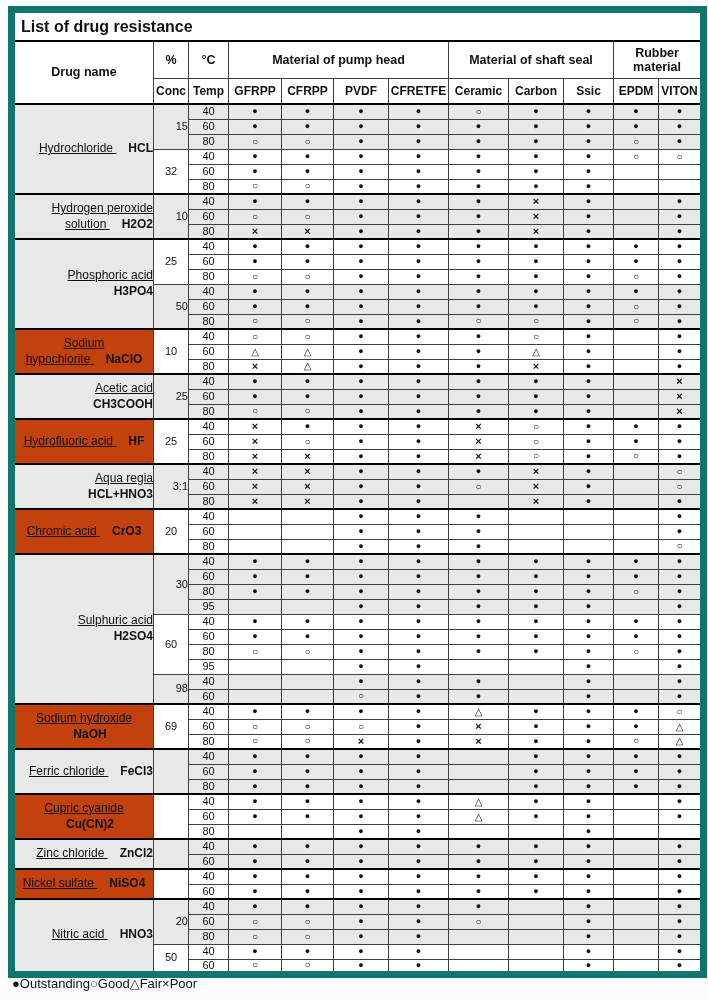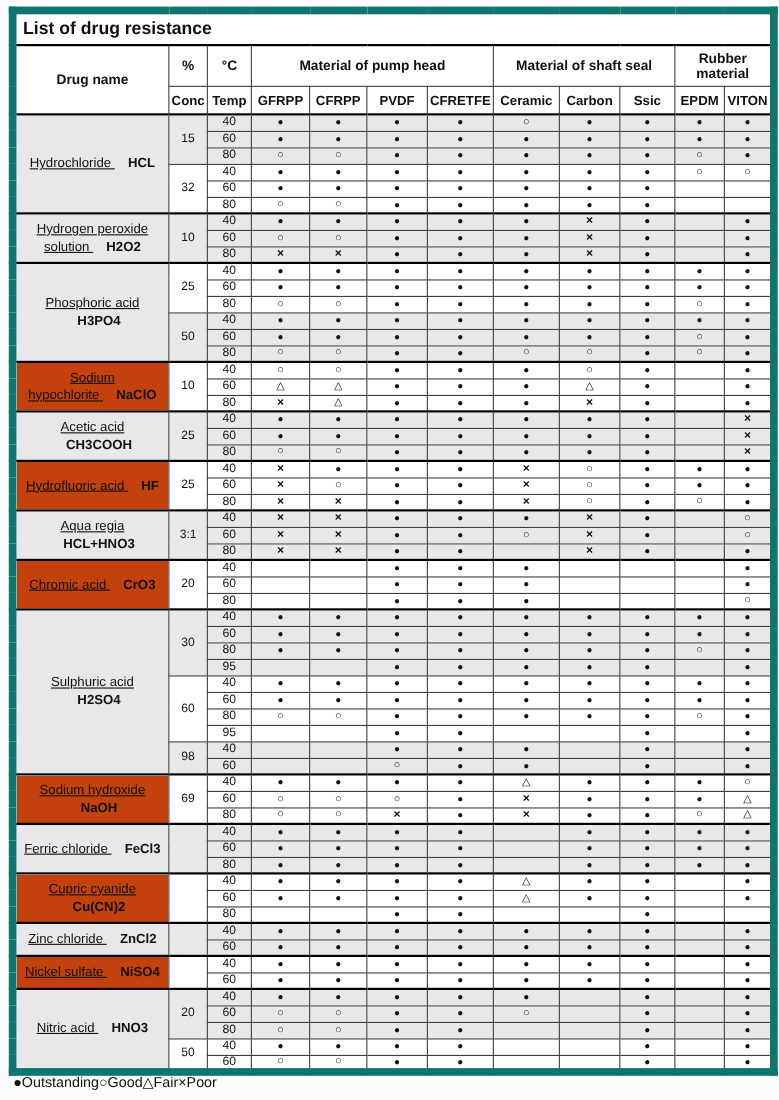--- a/index.html
+++ b/index.html
@@ -16,21 +16,21 @@
   .name{font-size:12px;line-height:1.3;background:#c2410c;}
   .name span{font-weight:400;text-decoration:underline;}
   .name b{font-weight:700;padding-left:12px;}
   .conc,.temp{font-size:11px;font-weight:400;background:#fff;}
   .sym{background:#fff;}
   .sym-B{font-size:9px;}
   .sym-W{font-size:10px;}
   .sym-T{font-size:10px;}
   .sym-X{font-size:11px;font-weight:700;}
   tr.shaded .temp,tr.shaded .sym{background:#e8e8e8;}
-  .name.shaded,.conc.shaded{background:#e8e8e8;}
+  .name.shaded,.conc.shaded{background:#e8e8e8;text-align:right;}
   tr.sec > td{border-top:2px solid #000;}
   .legend{position:absolute;left:12px;top:976px;width:688px;display:flex;align-items:flex-end;font-size:13px;}
 </style>
 </head>
 <body>
 
 <div class="page">
   <table class="main">
     <colgroup>
       <col style="width:142px">

